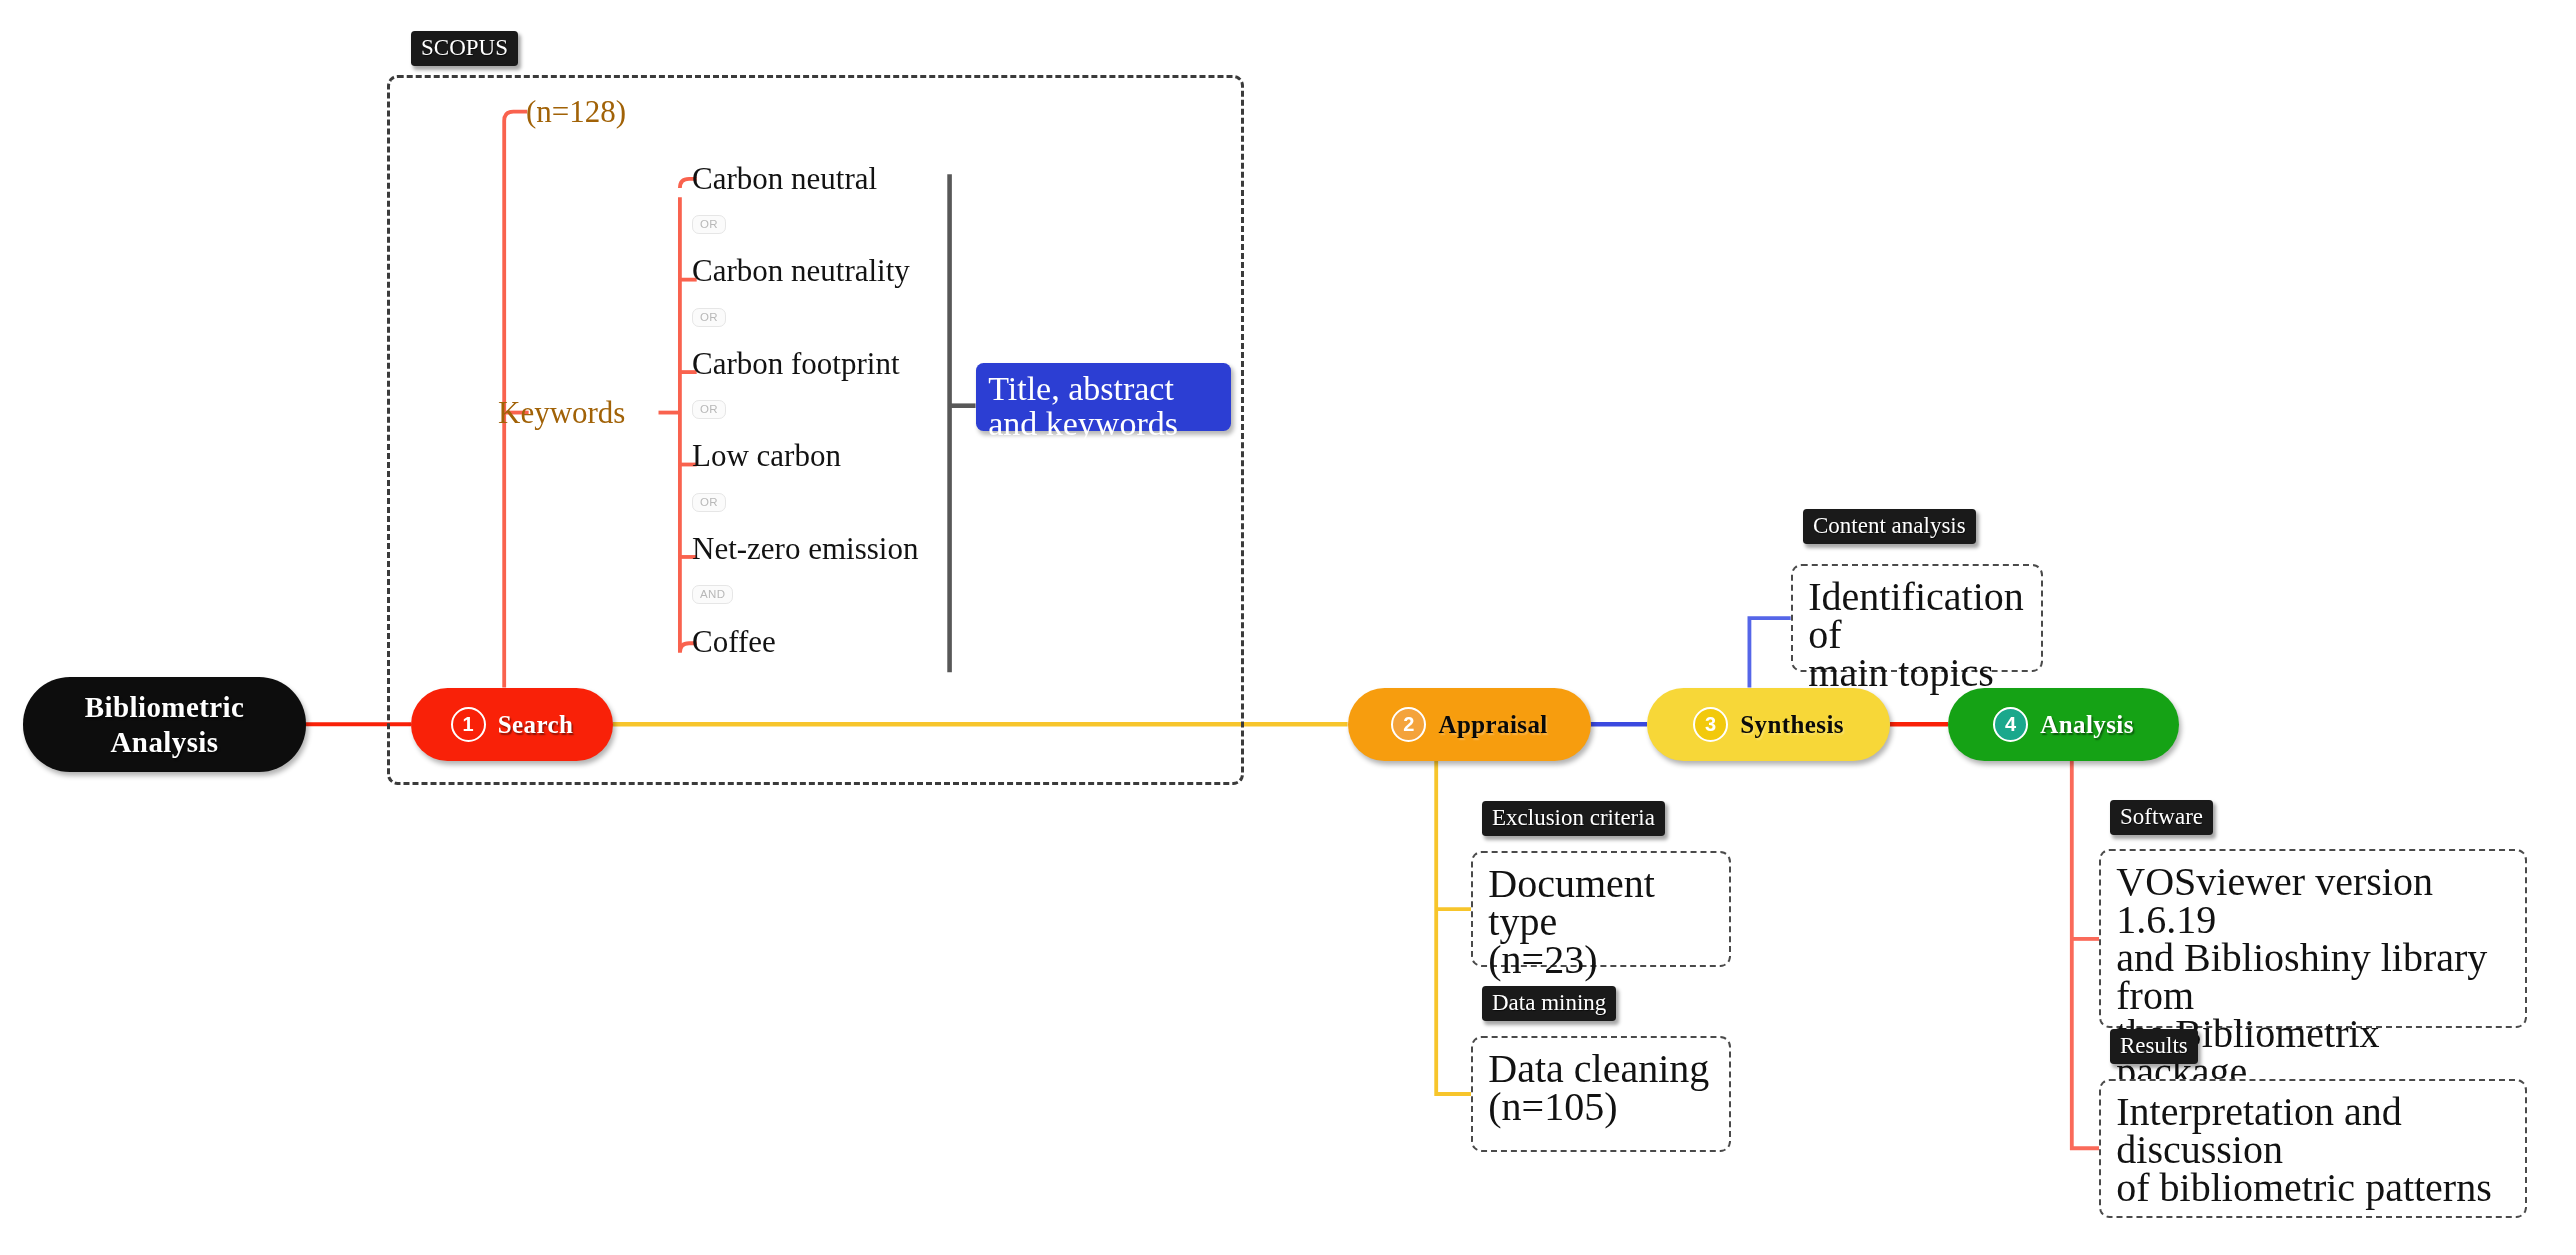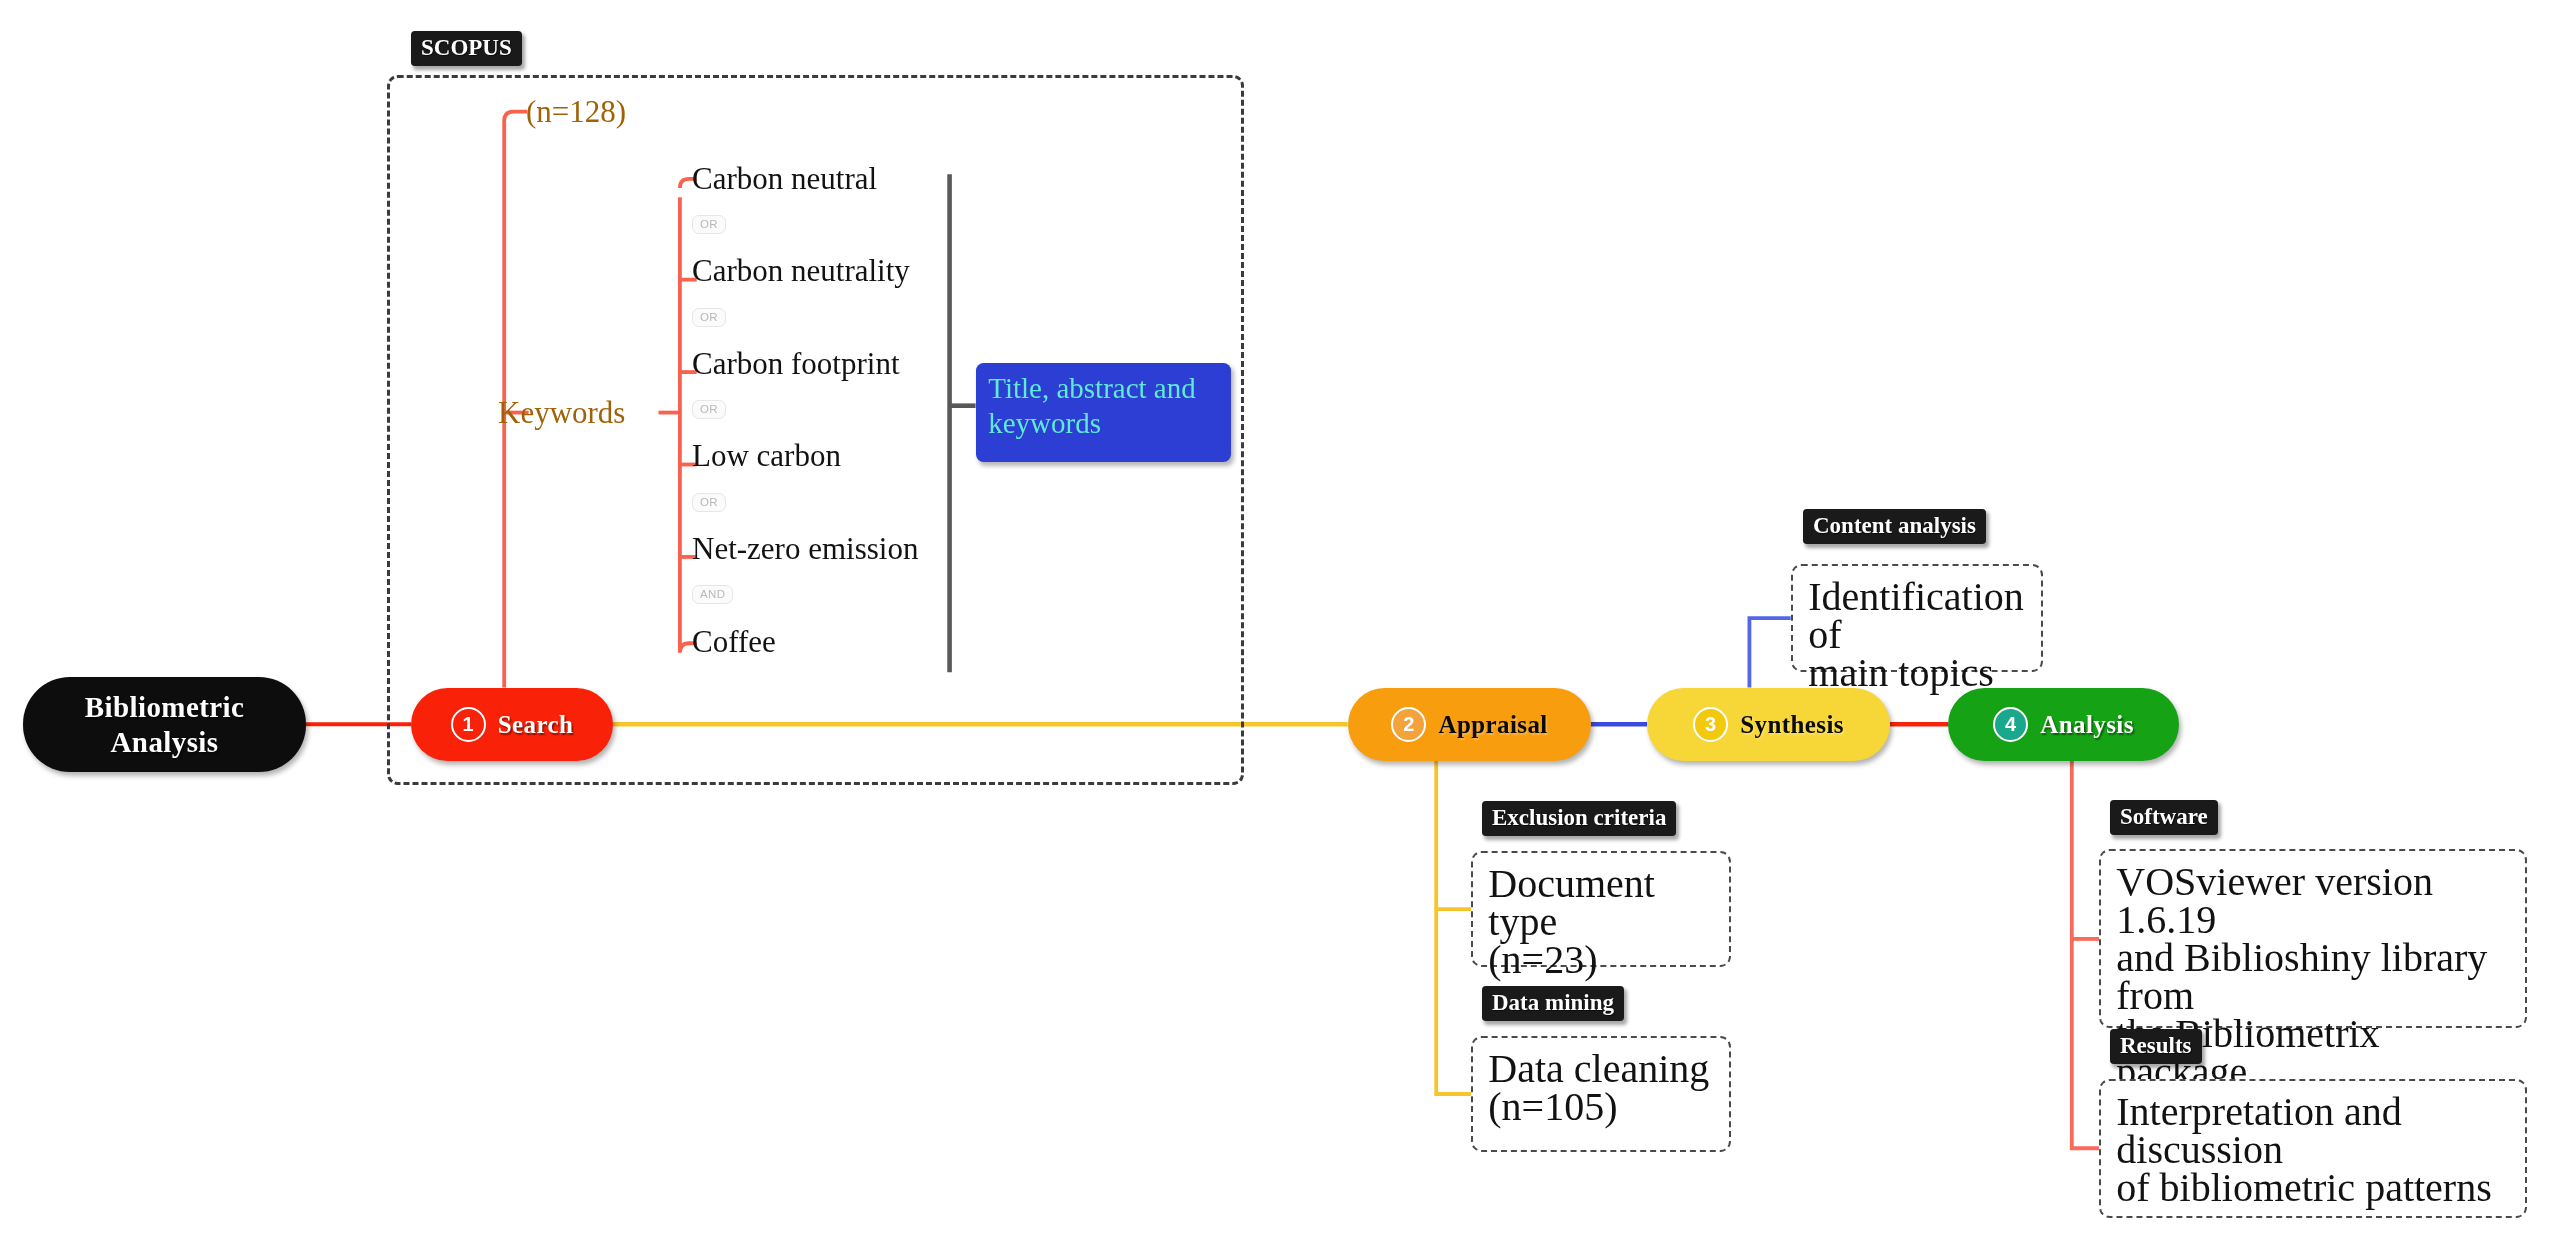--- a/index.html
+++ b/index.html
@@ -101,21 +101,21 @@
     box-sizing: border-box;
     background: transparent;
   }
 
   
   .tag {
     position: absolute;
     background: #1a1a1a;
     color: #ffffff;
     font-size: 23px;
-    font-weight: bold;
+    font-weight: normal;
     padding: 3.8px 10px 5.3px 10px;
     border-radius: 3.8px;
     box-shadow: 2.3px 3.1px 3.8px rgba(0,0,0,0.35);
     white-space: nowrap;
     text-shadow: 0.8px 0.8px 0.8px rgba(0,0,0,0.6);
     z-index: 5;
   }
   #tag-scopus { left: 411px; top: 31px; }
 
   
@@ -150,27 +150,27 @@
     border-radius: 6.9px;
     padding: 1.5px 6.9px 2.3px 6.9px;
     line-height: 13px;
     letter-spacing: 0.4px;
   }
 
   
   #box-tak {
     position: absolute;
     left: 976px; top: 363px;
-    width: 255px; height: 99px;
+    width: 255px; height: 68px;
     background: #2c3ed3;
     border-radius: 7.6px;
     box-sizing: border-box;
     padding: 7.6px 12.2px;
-    color: #5eead4;
-    font-size: 29px;
+    color: #ffffff;
+    font-size: 34px;
     line-height: 35px;
     box-shadow: 2.3px 3.1px 4.6px rgba(0,0,0,0.28);
   }
 
   
   .card {
     position: absolute;
     border: 2.7px dashed #4a4a4a;
     border-radius: 10.7px;
     box-sizing: border-box;

